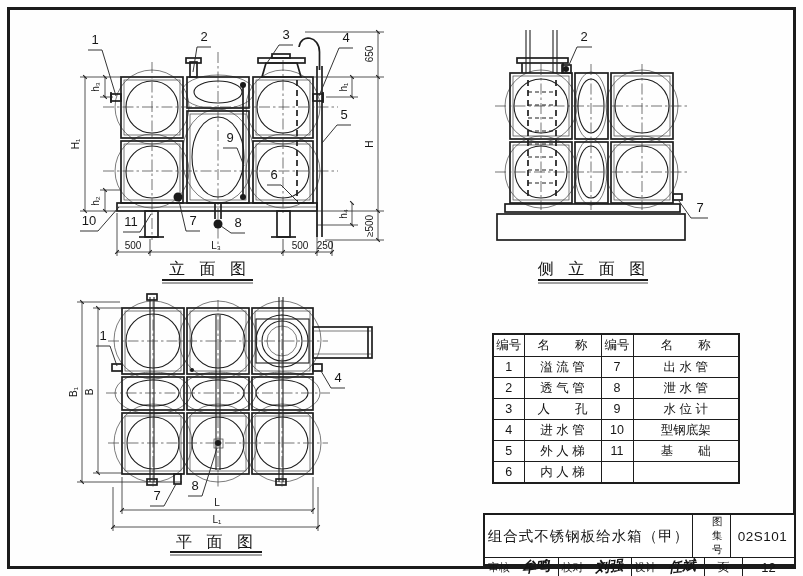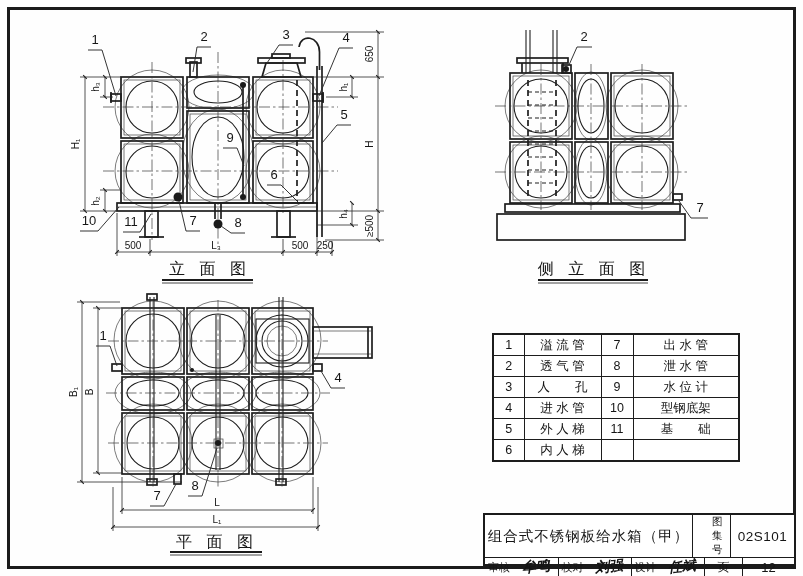--- a/index.html
+++ b/index.html
@@ -426,20 +426,26 @@
   </svg>
 
   <table class="parts">
     <colgroup>
         <col style="width:31px">
         <col style="width:77px">
         <col style="width:32px">
         <col style="width:106px">
       </colgroup>
     <tbody>
+        <tr>
+      <th>编号</th>
+      <th>名　　称</th>
+      <th>编号</th>
+      <th>名　　称</th>
+    </tr>
     <tr>
       <td>1</td>
       <td>溢 流 管</td>
       <td>7</td>
       <td>出 水 管</td>
     </tr>
     <tr>
       <td>2</td>
       <td>透 气 管</td>
       <td>8</td>

